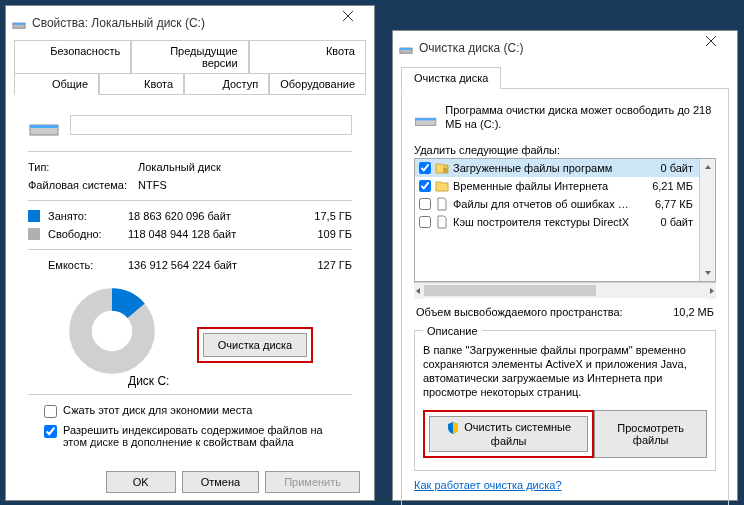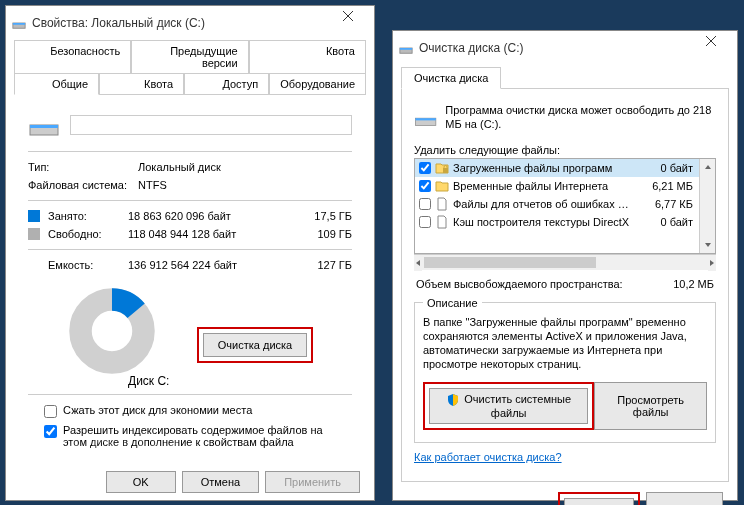--- a/index.html
+++ b/index.html
@@ -38,21 +38,21 @@
 .redbox{border:2px solid #c00;padding:4px}
 .cb-row{display:flex;align-items:flex-start;gap:6px;padding:3px 16px}
 .cb-row input{margin-top:1px}
 .btn-row{display:flex;justify-content:flex-end;gap:6px;padding:10px 14px}
 .btn{padding:4px 18px;border:1px solid #999;background:#e8e8e8;cursor:pointer;min-width:70px}
 .btn.disabled{color:#999}
 .win2 .content2{padding:10px 12px;margin:0 8px;border:1px solid #ccc}
 .tab2-wrap{padding:8px 8px 0}
 .tab2{display:inline-block;padding:4px 12px;border:1px solid #ccc;border-bottom:1px solid #fff;background:#fff;position:relative;z-index:2;margin-bottom:-1px}
 .summary{display:flex;gap:8px;align-items:flex-end;padding:4px 0 10px}
-.filelist{border:1px solid #aaa;height:96px;overflow:hidden;position:relative;display:flex}
+.filelist{border:1px solid #aaa;height:124px;overflow:hidden;position:relative;display:flex}
 .filelist-inner{flex:1;overflow:hidden}
 .file-row{display:flex;align-items:center;padding:2px 4px;gap:4px}
 .file-row.sel{background:#cde6f7}
 .file-cb{width:12px;height:12px}
 .file-ico{width:14px;height:14px;display:inline-block}
 .file-name{flex:1;white-space:nowrap;overflow:hidden;text-overflow:ellipsis}
 .file-size{width:58px;text-align:right;padding-right:2px}
 .scroll{width:16px;background:#f0f0f0;border-left:1px solid #ccc;display:flex;flex-direction:column}
 .scroll-btn{height:16px;display:flex;align-items:center;justify-content:center;background:#f0f0f0;cursor:pointer}
 .scroll-track{flex:1}

